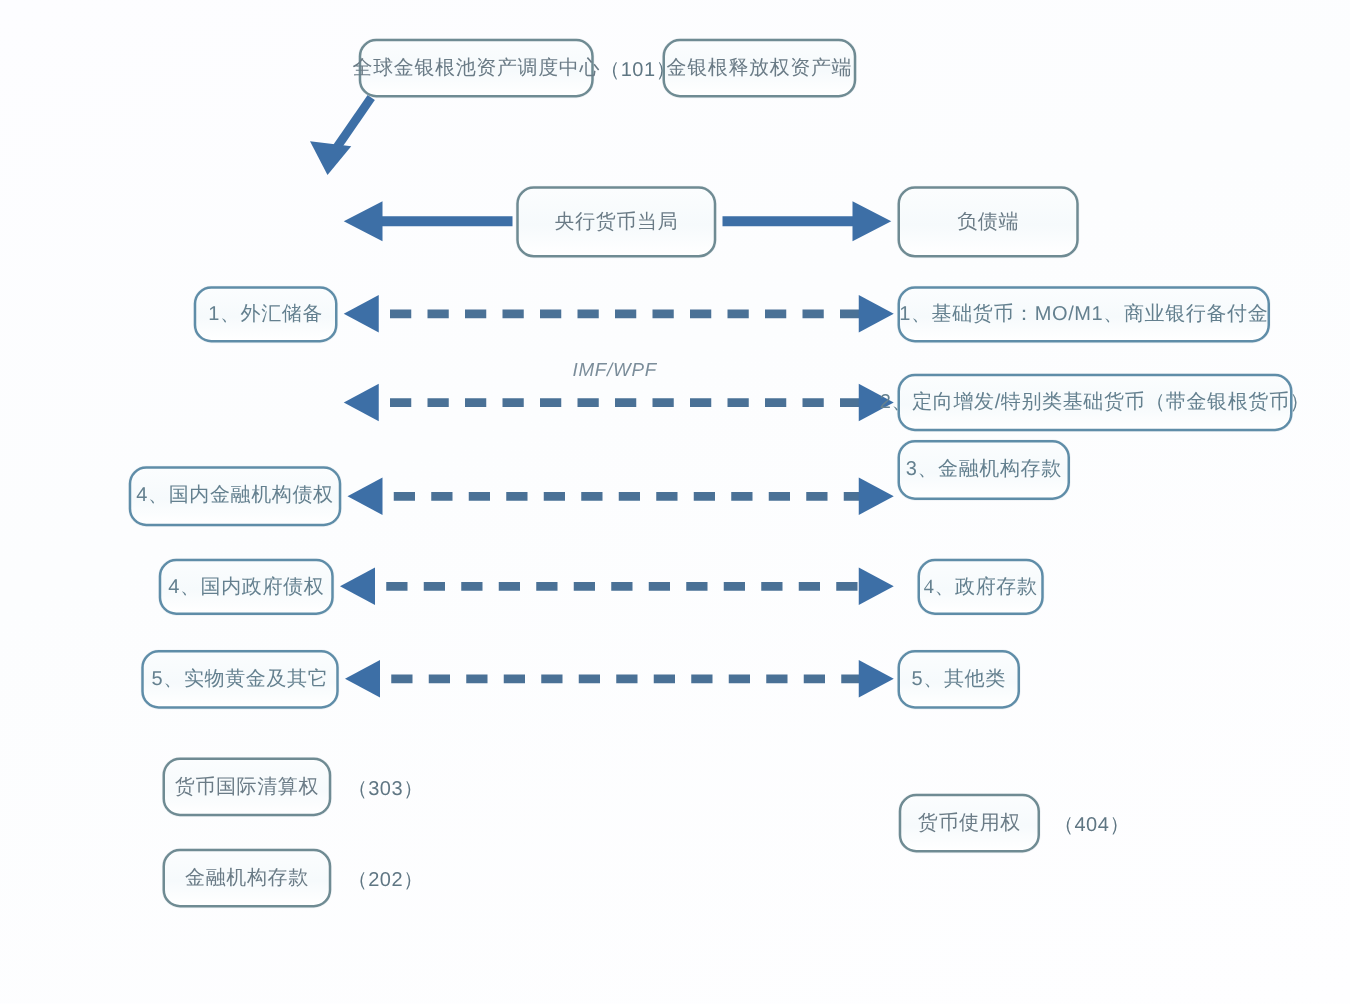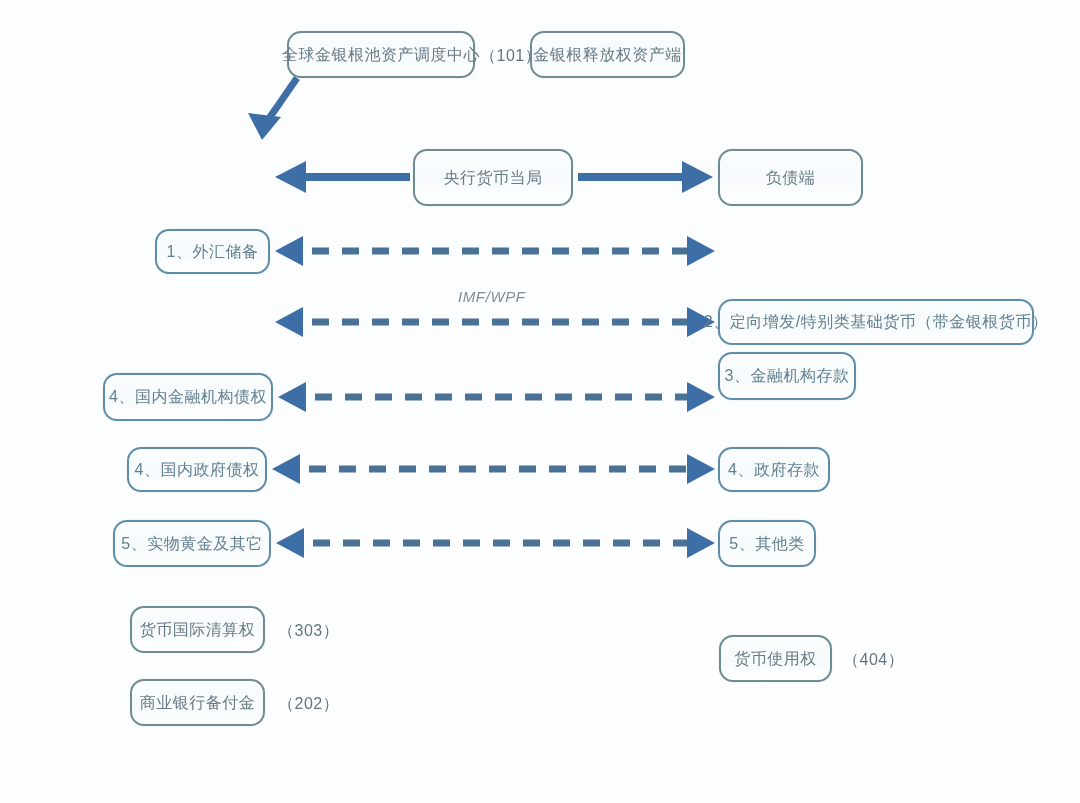--- a/index.html
+++ b/index.html
@@ -139,53 +139,56 @@
 
   <div class="node" style="left:718px; top:149px; width:145px; height:57px;">
     <span class="txt">负债端</span>
   </div>
 
   <div class="midlabel" style="left:458px; top:288px;font-style:italic;">IMF/WPF</div>
 
   <div class="node blue" style="left:155px; top:229px; width:115px; height:45px;">
     <span class="txt">1、外汇储备</span>
   </div>
+  <div class="node blue" style="left:718px; top:229px; width:298px; height:45px;">
+    <span class="txt">1、基础货币：MO/M1、商业银行备付金</span>
+  </div>
 
   <div class="node blue" style="left:718px; top:299px; width:316px; height:46px;">
     <span class="txt">2、定向增发/特别类基础货币（带金银根货币）</span>
   </div>
 
   <div class="node blue" style="left:103px; top:373px; width:170px; height:48px;">
     <span class="txt">4、国内金融机构债权</span>
   </div>
   <div class="node blue" style="left:718px; top:352px; width:138px; height:48px;">
     <span class="txt">3、金融机构存款</span>
   </div>
 
   <div class="node blue" style="left:127px; top:447px; width:140px; height:45px;">
     <span class="txt">4、国内政府债权</span>
   </div>
-  <div class="node blue" style="left:718px; top:447px; width:112px; height:45px;">
+  <div class="node blue" style="left:734px; top:447px; width:101px; height:45px;font-family:Liberation Serif, serif;">
     <span class="txt">4、政府存款</span>
   </div>
 
   <div class="node blue" style="left:113px; top:520px; width:158px; height:47px;">
     <span class="txt">5、实物黄金及其它</span>
   </div>
   <div class="node blue" style="left:718px; top:520px; width:98px; height:47px;">
     <span class="txt">5、其他类</span>
   </div>
 
   <div class="node" style="left:130px; top:606px; width:135px; height:47px;">
     <span class="txt">货币国际清算权</span>
   </div>
   <div class="paren" style="left:278px; top:621px;text-align:right;">（303）</div>
 
   <div class="node" style="left:130px; top:679px; width:135px; height:47px;">
-    <span class="txt">商业银行备付金</span>
+    <span class="txt">金融机构存款</span>
   </div>
   <div class="paren" style="left:278px; top:694px;">（202）</div>
 
   <div class="node" style="left:719px; top:635px; width:113px; height:47px;">
     <span class="txt">货币使用权</span>
   </div>
   <div class="paren" style="left:843px; top:650px;">（404）</div>
 
 </div>
 

